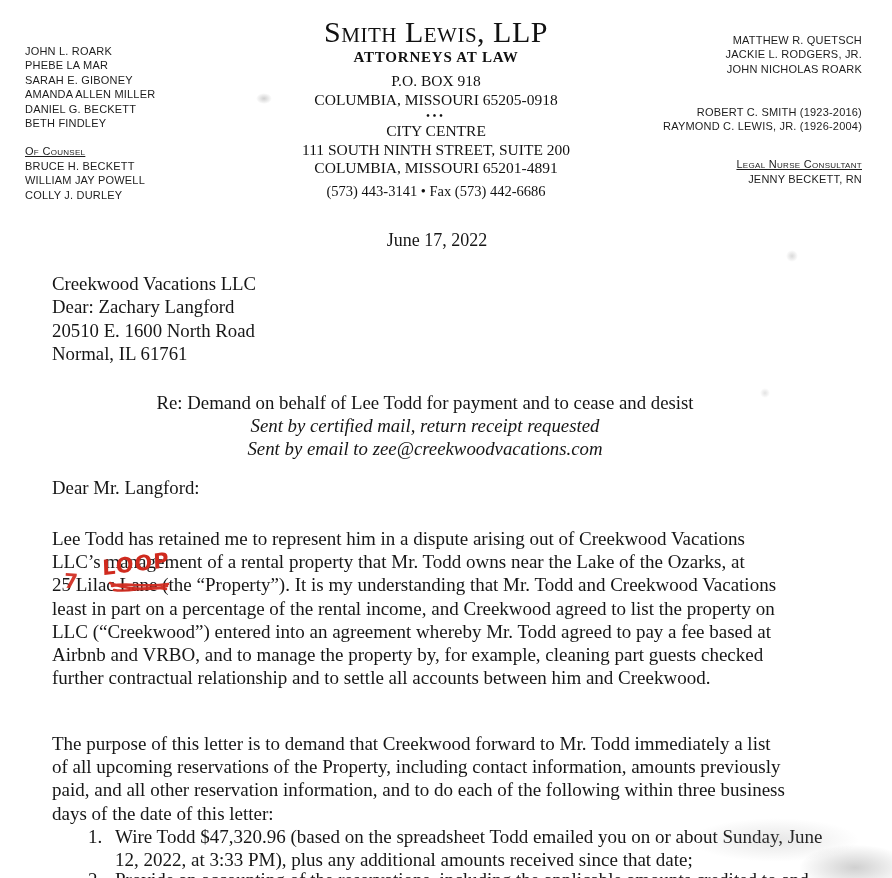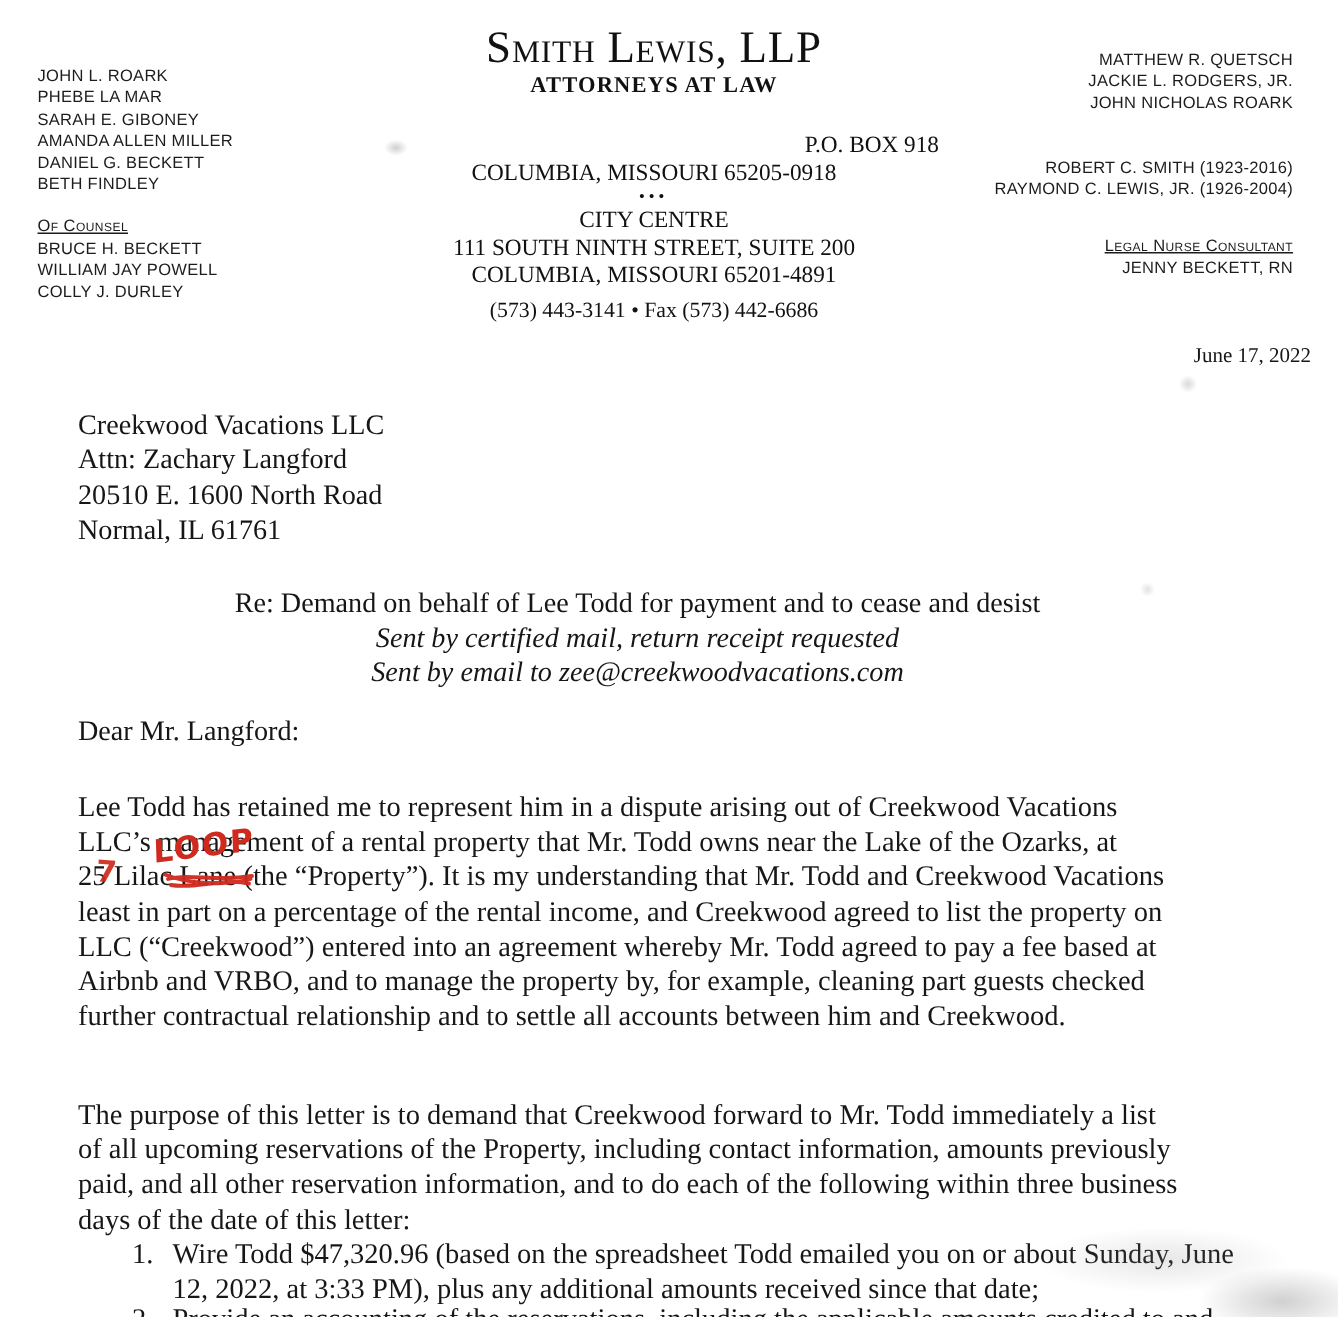--- a/index.html
+++ b/index.html
@@ -20,25 +20,25 @@
     font-size:11px;line-height:14.3px;letter-spacing:.2px;color:#1c1c1c;
   }
   .gap14{height:14px;} .gap29{height:29px;} .gap24{height:24px;}
   .sc-underline{font-variant:small-caps;text-decoration:underline;letter-spacing:.3px;}
   .lh-center{
     position:absolute;left:246px;top:16px;width:380px;text-align:center;color:#111;
   }
   .firm{font-size:30px;line-height:32px;font-weight:normal;font-variant:small-caps;letter-spacing:.5px;}
   .tagline{font-size:15px;font-weight:bold;letter-spacing:.8px;margin-top:1px;}
   .addr-line{font-size:15.5px;line-height:18.5px;}
-  .addr-top{margin-top:22px;text-align:right;}
+  .addr-top{margin-top:6px;}
   .dots{font-size:10px;font-weight:bold;letter-spacing:3px;line-height:13px;}
   .phone{font-size:14.5px;margin-top:5px;}
   
-  .date-line{position:absolute;left:0;top:230px;width:874px;text-align:right;font-size:14px;}
+  .date-line{position:absolute;left:0;top:230px;width:874px;text-align:center;font-size:18px;}
   .recipient{position:absolute;left:52px;top:272px;font-size:18.8px;line-height:23.4px;}
   .re-block{position:absolute;left:0;top:391px;width:850px;text-align:center;font-size:18.8px;line-height:23.2px;}
   .italic{font-style:italic;}
   .salutation{position:absolute;left:52px;top:477px;font-size:18.8px;}
   .para{position:absolute;left:52px;font-size:19px;line-height:23.2px;color:#171717;}
   .para .line{white-space:nowrap;}
   .p1{top:527px;} .p2{top:732px;}
   .list-row{position:absolute;left:88px;top:825px;display:flex;font-size:19px;line-height:23.2px;color:#171717;}
   .list-num{width:27px;flex:none;}
   .list-text{white-space:normal;width:734px;}
@@ -105,21 +105,21 @@
     <div>RAYMOND C. LEWIS, JR. (1926-2004)</div>
     <div class="gap24"></div>
     <div class="sc-underline">Legal Nurse Consultant</div>
     <div>JENNY BECKETT, RN</div>
   </div>
 
   <div class="date-line">June 17, 2022</div>
 
   <div class="recipient">
     <div>Creekwood Vacations LLC</div>
-    <div>Attn: Zachary Langford</div>
+    <div>Dear: Zachary Langford</div>
     <div>20510 E. 1600 North Road</div>
     <div>Normal, IL 61761</div>
   </div>
 
   <div class="re-block">
     <div>Re: Demand on behalf of Lee Todd for payment and to cease and desist</div>
     <div class="italic">Sent by certified mail, return receipt requested</div>
     <div class="italic">Sent by email to zee@creekwoodvacations.com</div>
   </div>
 

